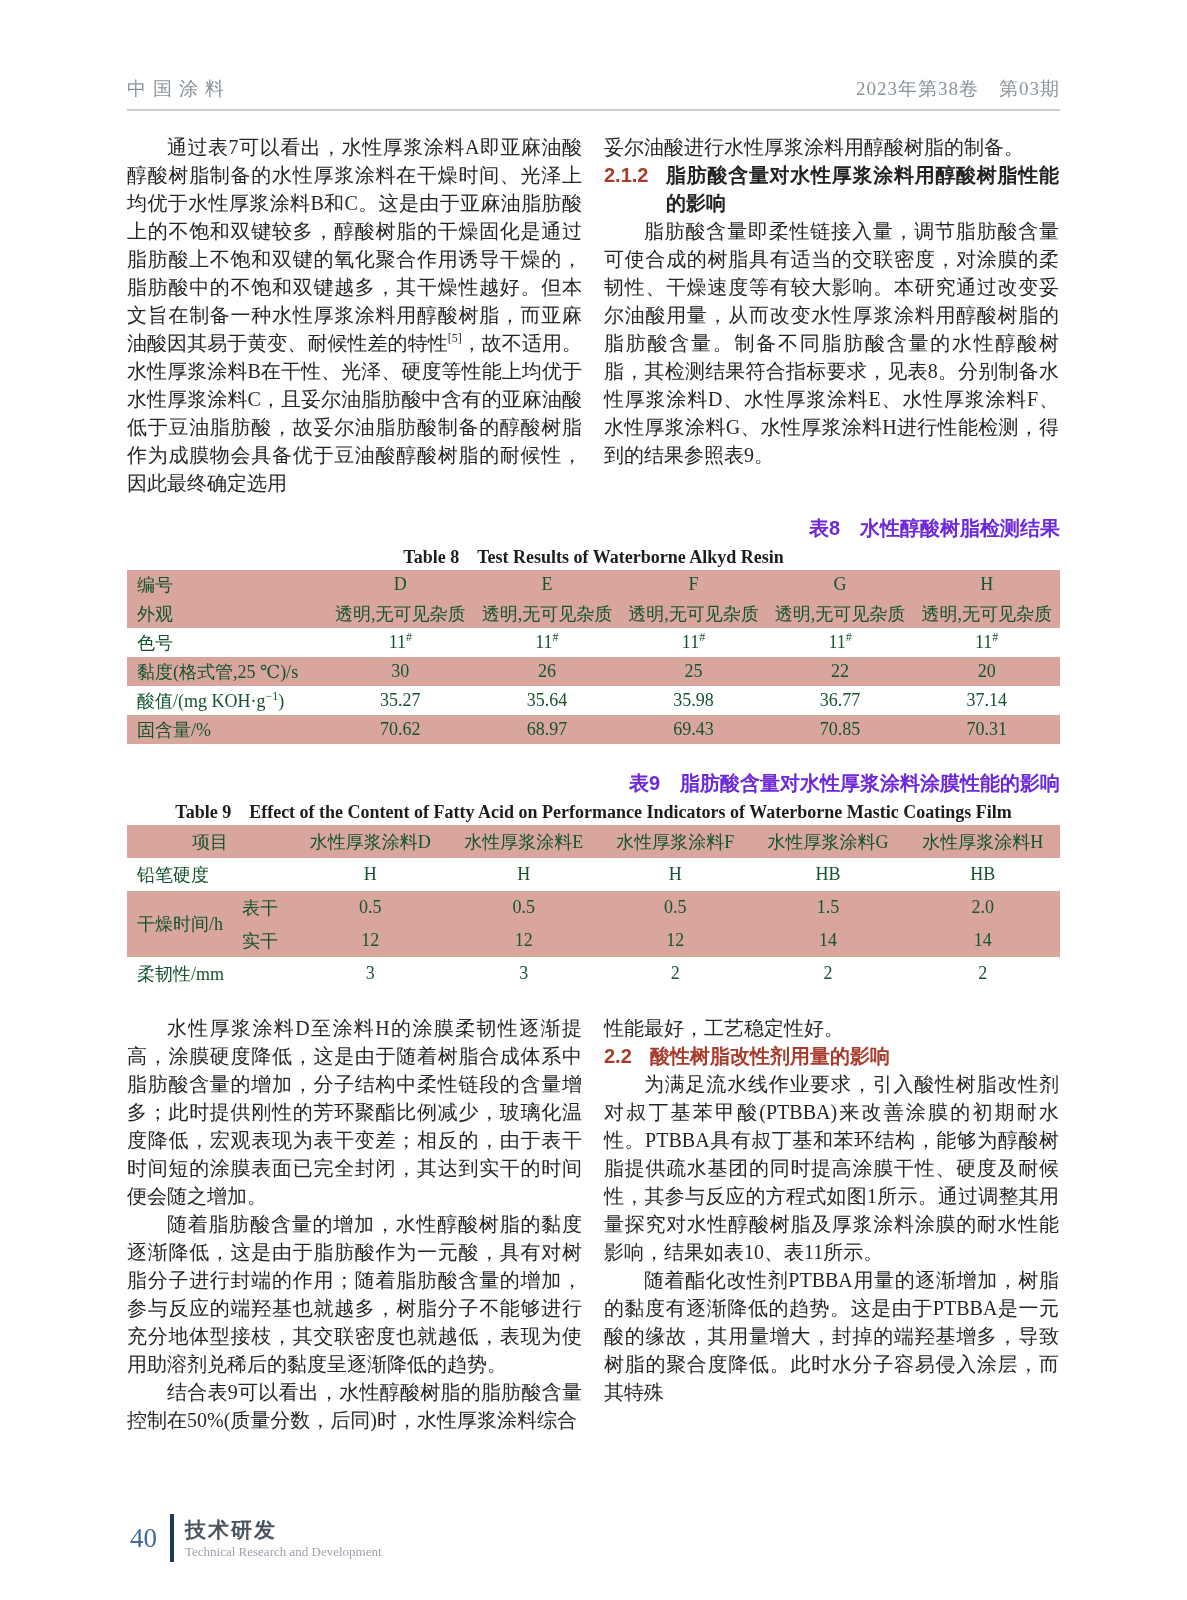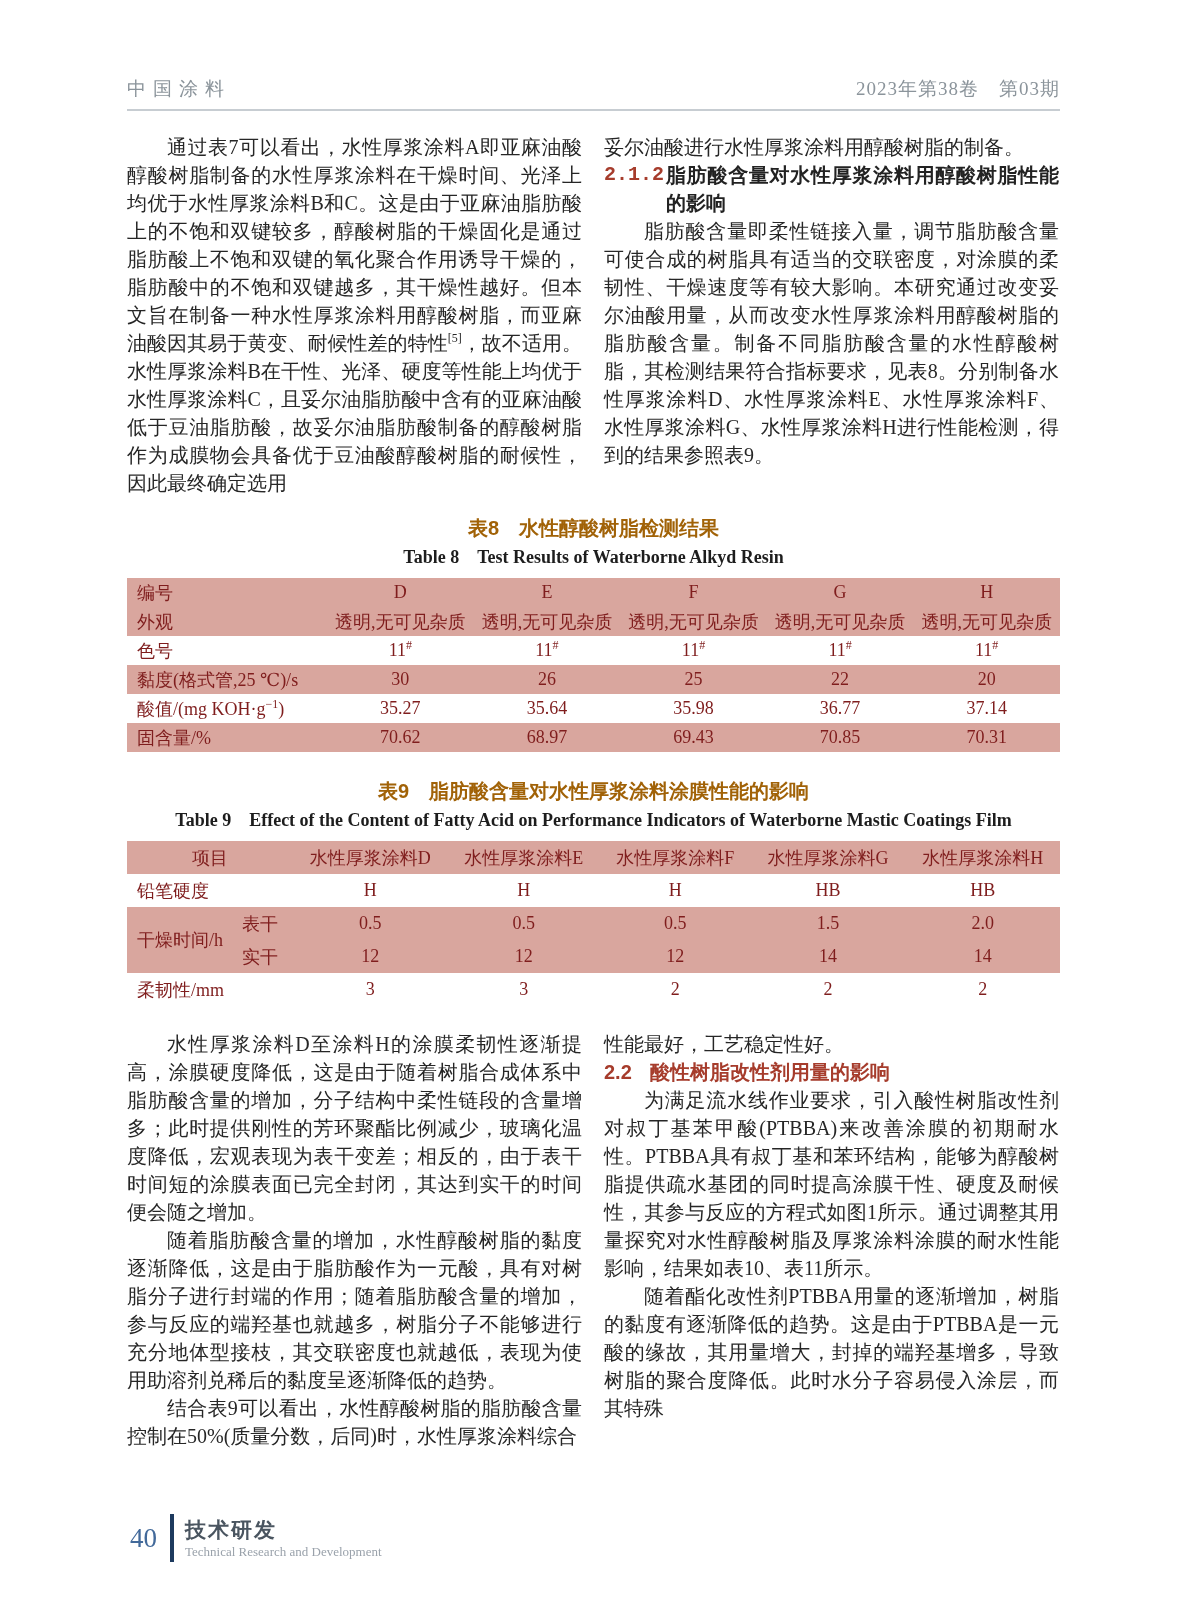--- a/index.html
+++ b/index.html
@@ -25,30 +25,30 @@
 
   
   .cols{display:flex;gap:22px;margin-top:22px;}
   .col{width:455px;font-size:20px;line-height:28px;text-align:justify;}
   .col p{margin:0;}
   .indent{text-indent:2em;}
   sup.ref{font-size:12px;line-height:0;}
 
   
   .hsub{display:flex;font-family:"Liberation Sans","DejaVu Sans",sans-serif;font-weight:700;font-size:20px;line-height:28px;}
-  .hsub .hnum{color:var(--red,#a63c2c);flex:none;width:62px;font-family:Liberation Mono, monospace;}
+  .hsub .hnum{color:var(--red,#a63c2c);flex:none;width:62px;}
   .hsub .htxt{flex:1;color:#222;}
   .hsec{display:flex;font-family:"Liberation Sans","DejaVu Sans",sans-serif;font-weight:700;font-size:20px;line-height:28px;color:var(--red,#a63c2c);}
   .hsec .hnum{flex:none;width:46px;}
 
   
   .tblock{margin-top:18px;}
-  .tcap-cn{text-align:center;font-family:"Liberation Sans","DejaVu Sans",sans-serif;font-weight:700;font-size:20px;color:#a16207;}
+  .tcap-cn{text-align:right;font-family:"Liberation Sans","DejaVu Sans",sans-serif;font-weight:700;font-size:20px;color:#6d28d9;}
   .tcap-en{text-align:center;font-weight:700;font-size:18px;margin-top:3px;color:#1d1d1d;}
-  table{width:100%;border-collapse:collapse;margin-top:9px;font-size:18px;color:#7f1d1d;}
+  table{width:100%;border-collapse:collapse;margin-top:1px;font-size:18px;color:#14532d;}
   td{padding:1px 4px;text-align:center;vertical-align:middle;}
   tr.band{background:var(--band,#d9a69e);}
   td.lab{text-align:left;padding-left:10px;}
   td.ctr{text-align:center;}
   .t8 td{height:27px;}
   .t9 td{height:31px;}
   .c-lab8{width:200px;}
   .c-lab9a{width:100px;}
   .c-lab9b{width:66px;}
   sup{font-size:12px;line-height:0;}

